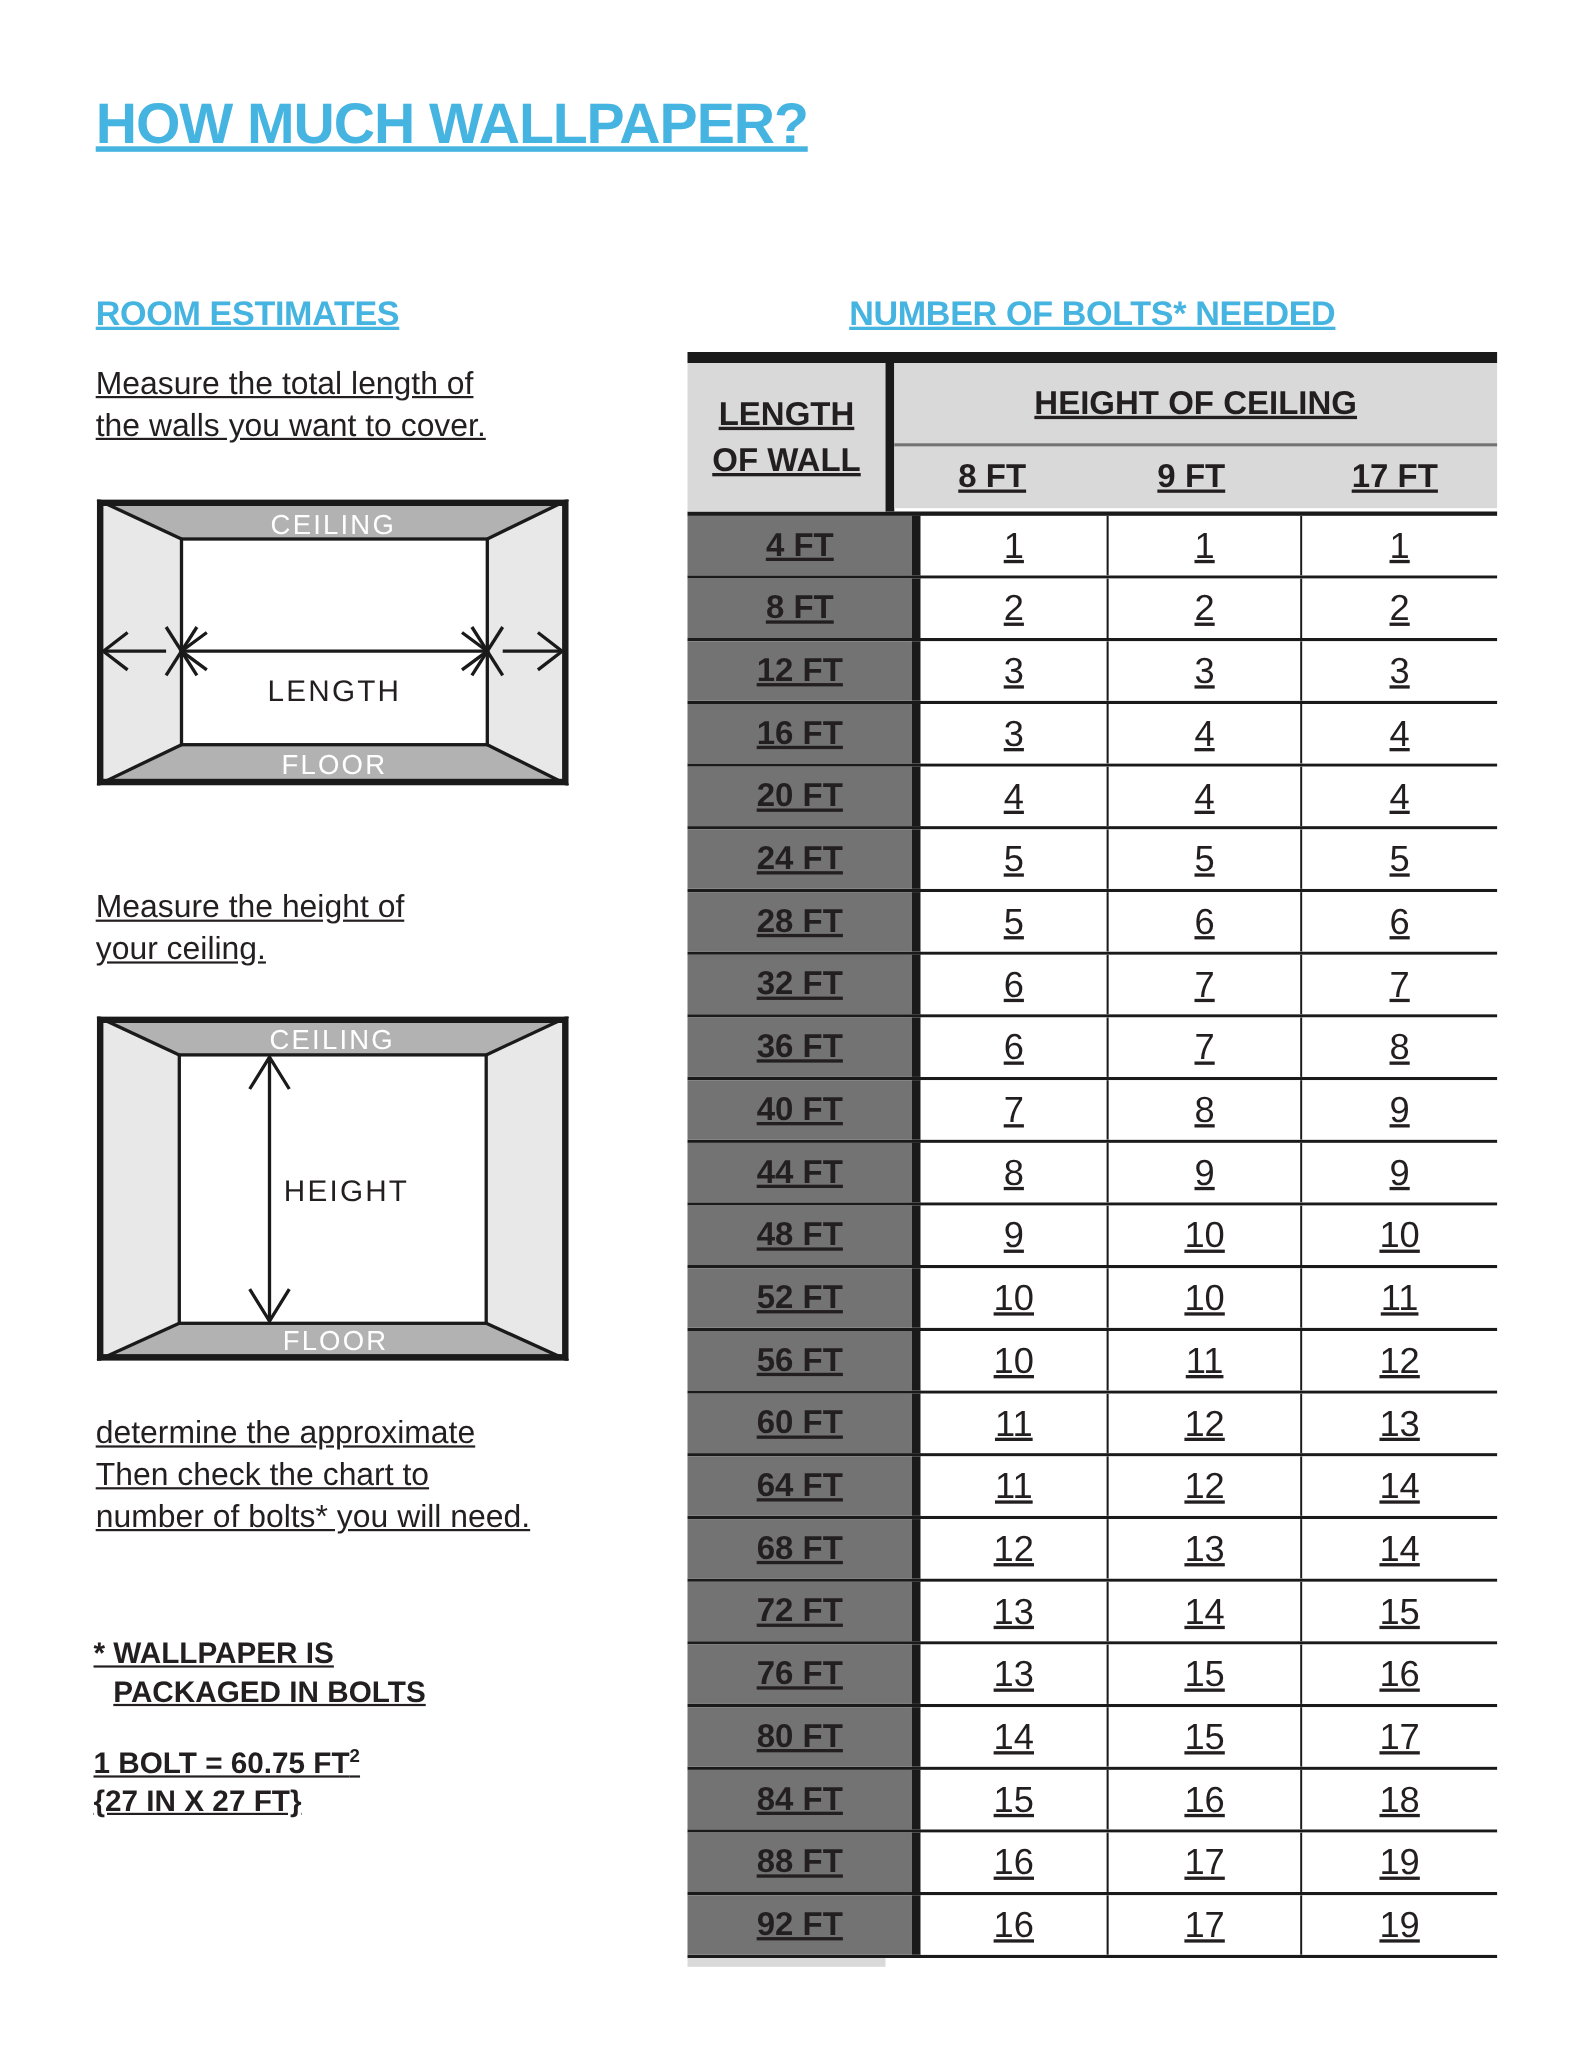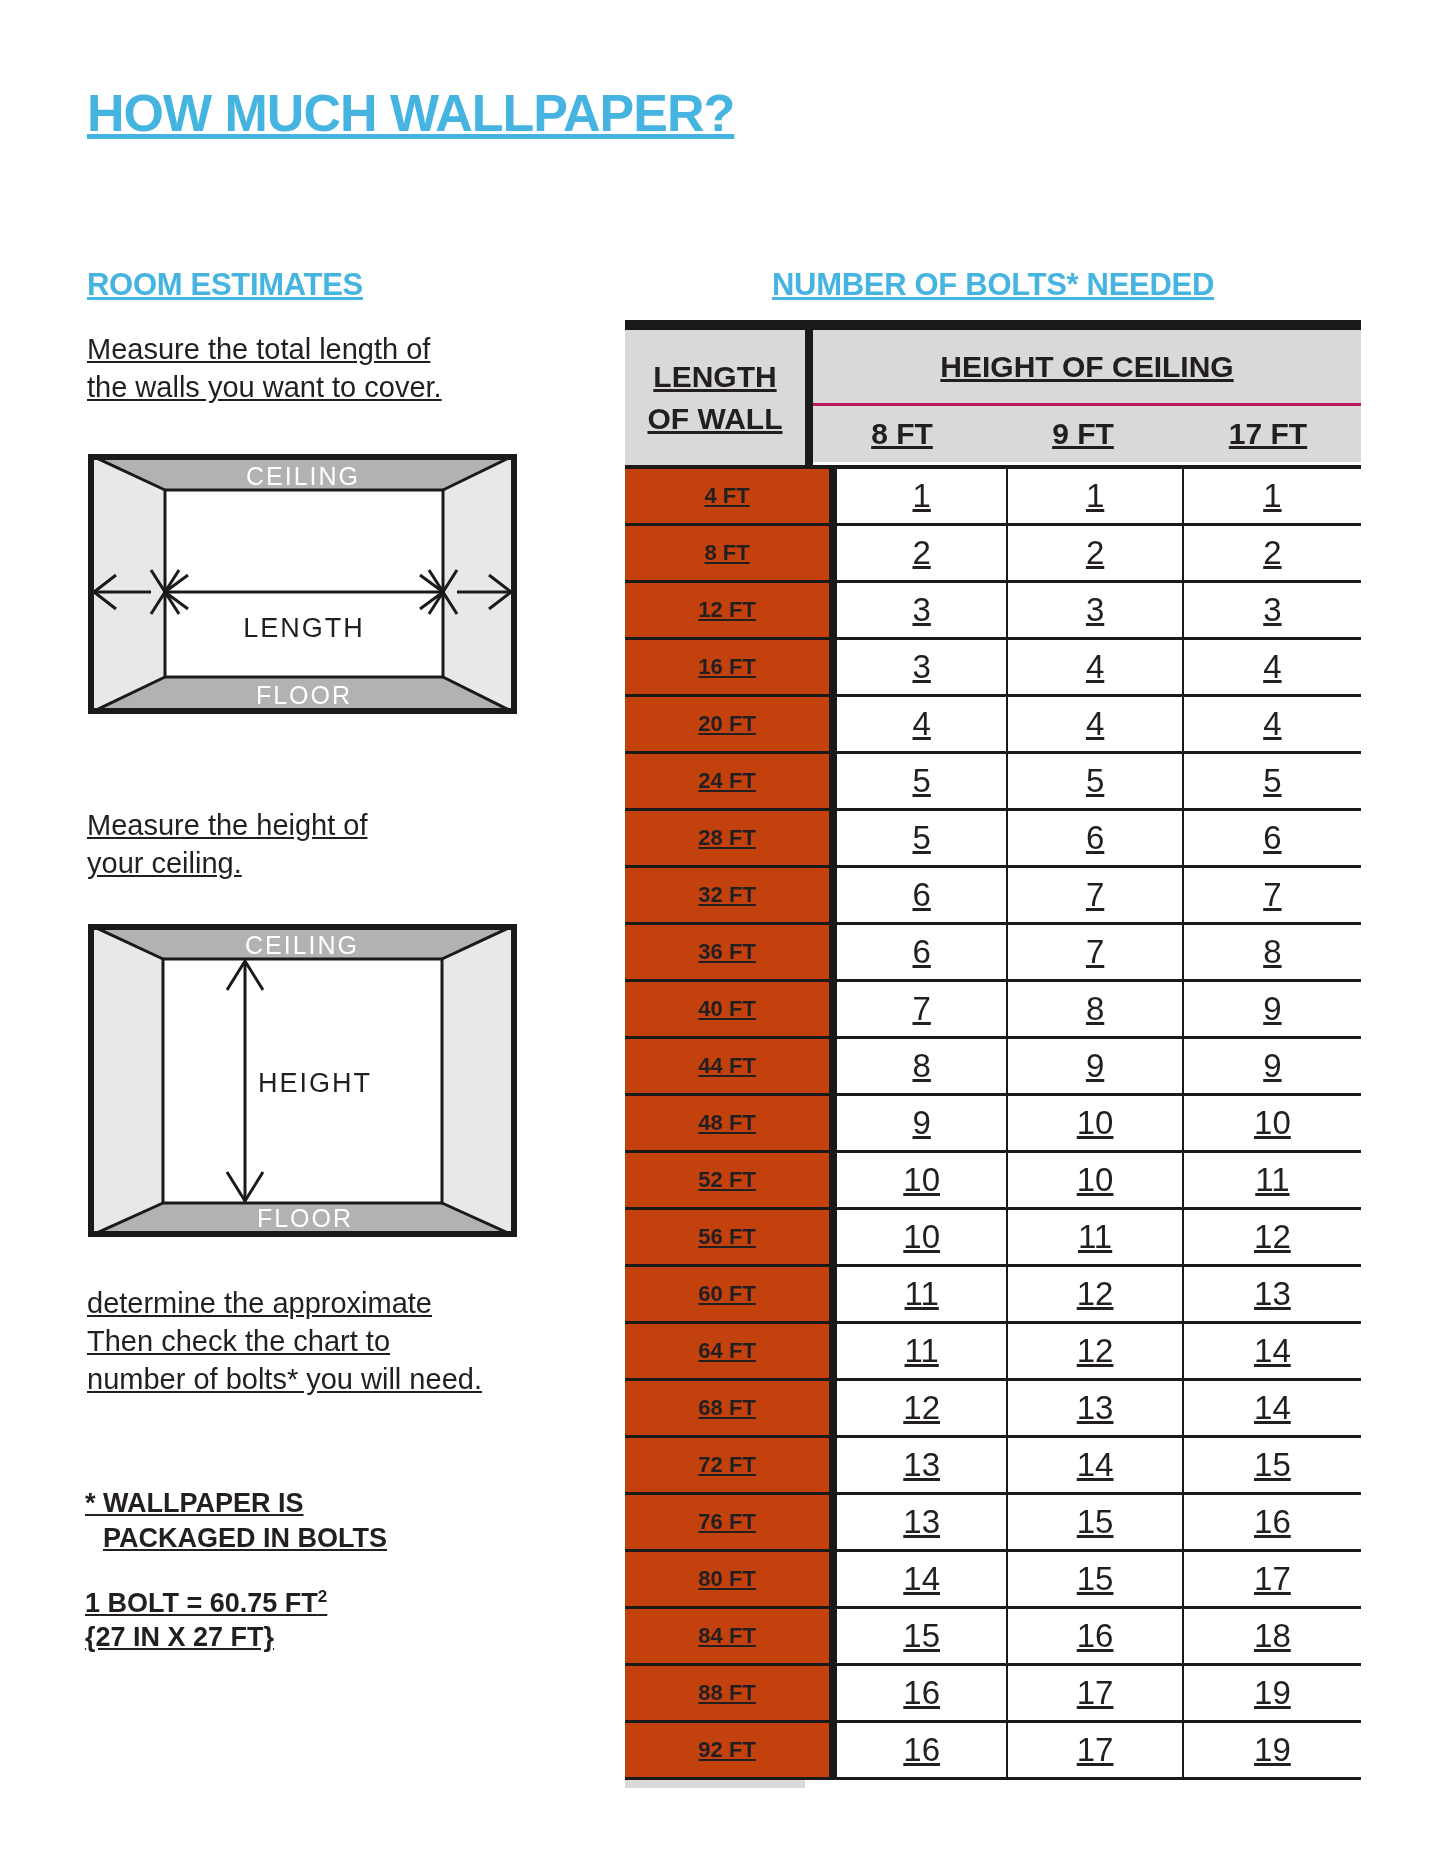--- a/index.html
+++ b/index.html
@@ -21,29 +21,29 @@
   .boltinfo sup{font-size:17px;vertical-align:super;line-height:0;}
 
   
   .bolt-table{left:625px;top:320px;width:736px;}
   .tbar{width:736px;height:10px;background:#1a1a1a;}
   .thead{display:flex;width:736px;height:135px;}
   .th-label{width:180px;background:#d9d9d9;display:flex;flex-direction:column;
             align-items:center;justify-content:center;font-weight:bold;font-size:30px;line-height:42px;}
   .vbar{width:8px;background:#1a1a1a;}
   .th-right{width:548px;display:flex;flex-direction:column;}
-  .th-group{height:76px;background:#d9d9d9;border-bottom:3px solid #be185d;
+  .th-group{height:76px;background:#d9d9d9;border-bottom:3px solid #737373;
             display:flex;align-items:center;justify-content:center;font-weight:bold;font-size:30px;box-sizing:border-box;}
   .th-cols{height:56px;background:#d9d9d9;display:flex;}
   .th-col{display:flex;align-items:center;justify-content:center;font-weight:bold;font-size:30px;}
   .th-col.c1{width:178px;}.th-col.c2{width:184px;}.th-col.c3{width:186px;}
   .head-sep{width:736px;height:4px;background:#1a1a1a;}
   .trow{display:flex;width:736px;height:57px;box-sizing:border-box;border-bottom:3px solid #1a1a1a;}
-  .td-label{width:212px;background:#c2410c;display:flex;align-items:center;justify-content:center;
-            font-weight:bold;font-size:22px;}
+  .td-label{width:212px;background:#737373;display:flex;align-items:center;justify-content:center;
+            font-weight:bold;font-size:30px;}
   .td-val{display:flex;align-items:center;justify-content:center;font-size:33px;background:#fff;box-sizing:border-box;}
   .td-val.v1{width:178px;border-right:2px solid #1a1a1a;}
   .td-val.v2{width:182px;border-right:2px solid #1a1a1a;}
   .td-val.v3{width:184px;}
   .ttail{width:180px;height:8px;background:#d9d9d9;}
 
   
   .diag{position:absolute;}
   .diag text{font-family:"Liberation Sans","DejaVu Sans",sans-serif;}
   .surf-label{fill:#ffffff;font-size:25px;letter-spacing:2px;}

